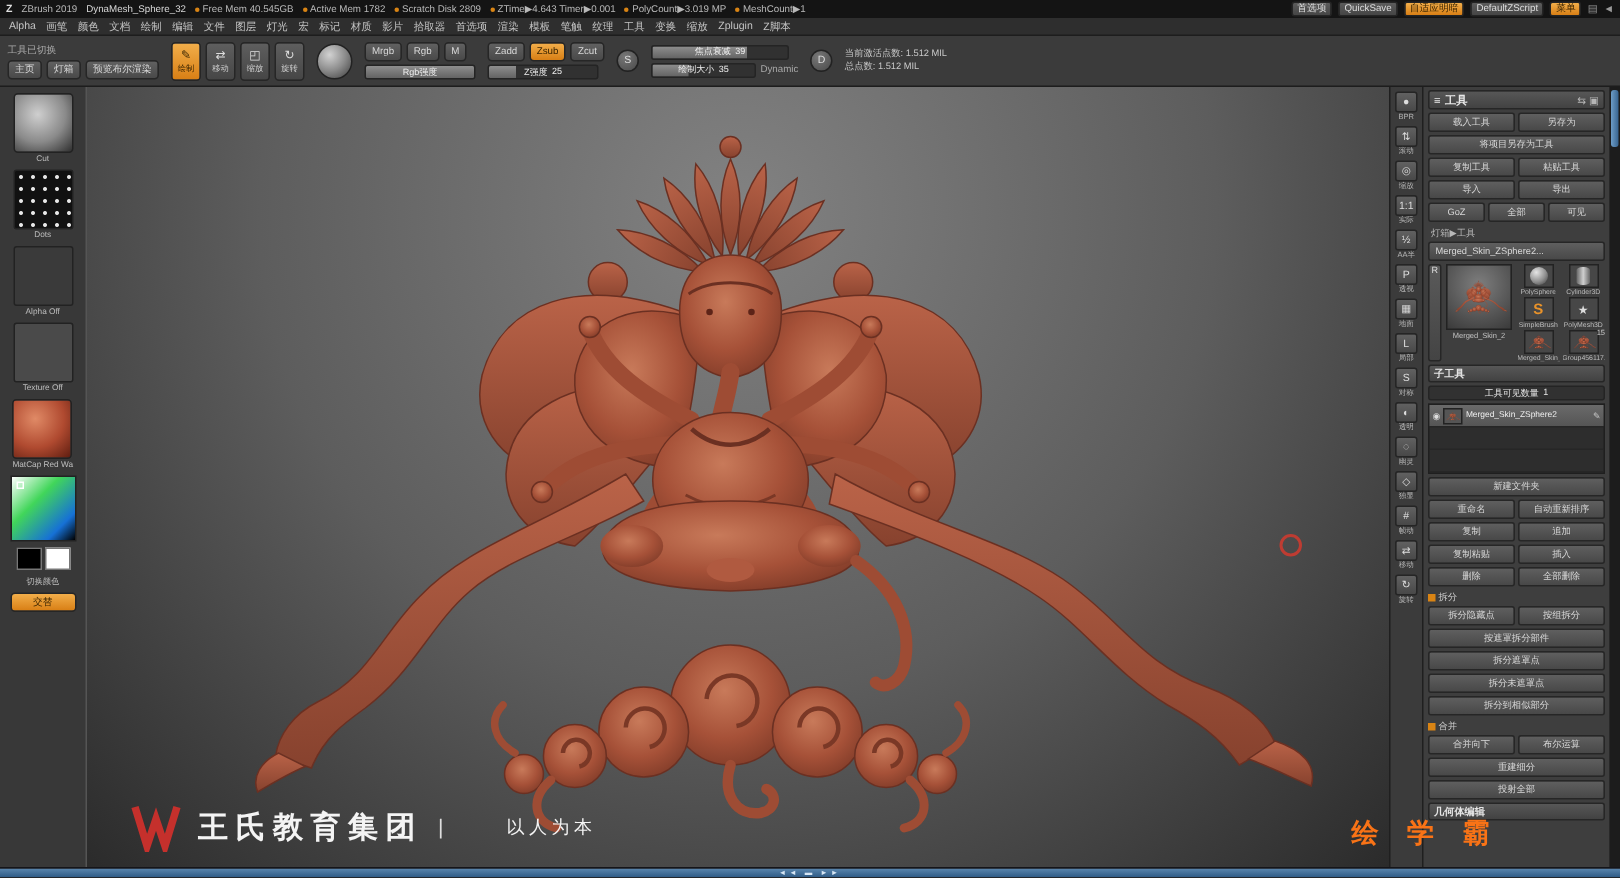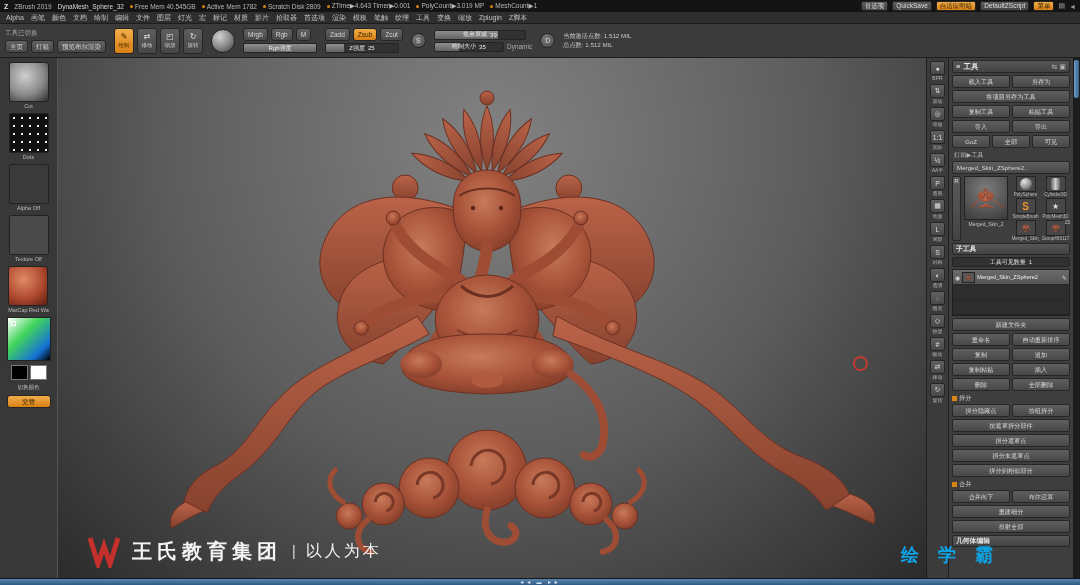--- a/index.html
+++ b/index.html
@@ -63,26 +63,26 @@
 
   
   .canvas { position:relative; flex:1; background:radial-gradient(ellipse at 50% 16%, #828282, #5d5d5d 52%, #2b2b2b 100%); overflow:hidden; }
   .sculpt-large { position:absolute; inset:0; width:100%; height:100%; }
   .red-ring { position:absolute; right:58px; top:298px; width:15px; height:15px; border:2px solid #d23a2e; border-radius:50%; opacity:.85; }
 
   .wm { position:absolute; left:28px; bottom:10px; color:#f4f4f4; }
   .wm-top { display:flex; align-items:center; gap:10px; }
   .wm-company { font-size:20px; font-weight:bold; letter-spacing:5px; }
   .wm-div { color:#dedede; font-size:14px; }
-  .wm-slogan { font-size:16px; letter-spacing:3px; }
+  .wm-slogan { font-size:12px; letter-spacing:3px;margin-left:32px; }
   .wm-since { margin:10px 0 0 50px; font-size:13px; letter-spacing:12px; }
 
   .promo { position:absolute; right:26px; bottom:12px; text-align:right; z-index:40; color:#f2f2f2; }
   .promo-top { font-size:13px; letter-spacing:7px; }
-  .promo-brand { margin:8px 54px 6px 0; font-size:18px; font-weight:bold; letter-spacing:7px; color:#0ea5e9; }
+  .promo-brand { margin:8px 54px 6px 0; font-size:18px; font-weight:bold; letter-spacing:7px; color:#f97316; }
   .promo-bottom { font-size:13px; letter-spacing:2px; }
   .promo-bottom .acc { color:#e8922a; }
 
   
   .rightshelf { width:22px; background:#3b3b3b; border-left:1px solid #1f1f1f; display:flex; flex-direction:column; align-items:center; gap:2px; padding-top:3px; overflow:hidden; }
   .rs-item { display:flex; flex-direction:column; align-items:center; gap:0; }
   .rs-icon { width:15px; height:14px; background:linear-gradient(#616161,#484848); border:1px solid #252525; border-radius:2px; display:flex; align-items:center; justify-content:center; font-size:7px; color:#ddd; }
   .rs-label { font-size:5px; color:#b5b5b5; line-height:7px; }
 
   

